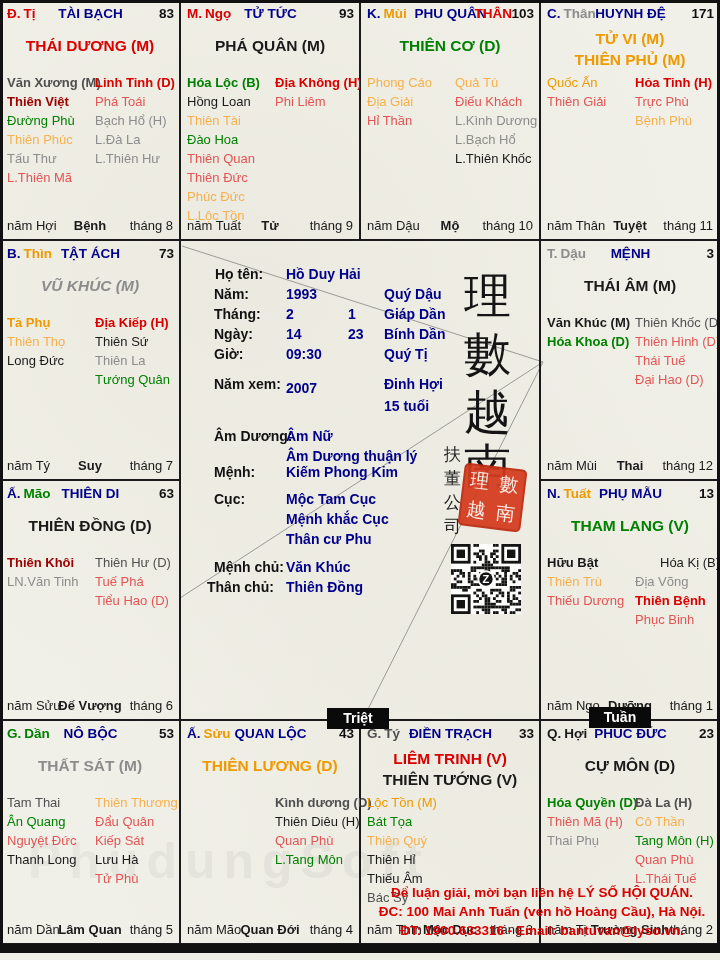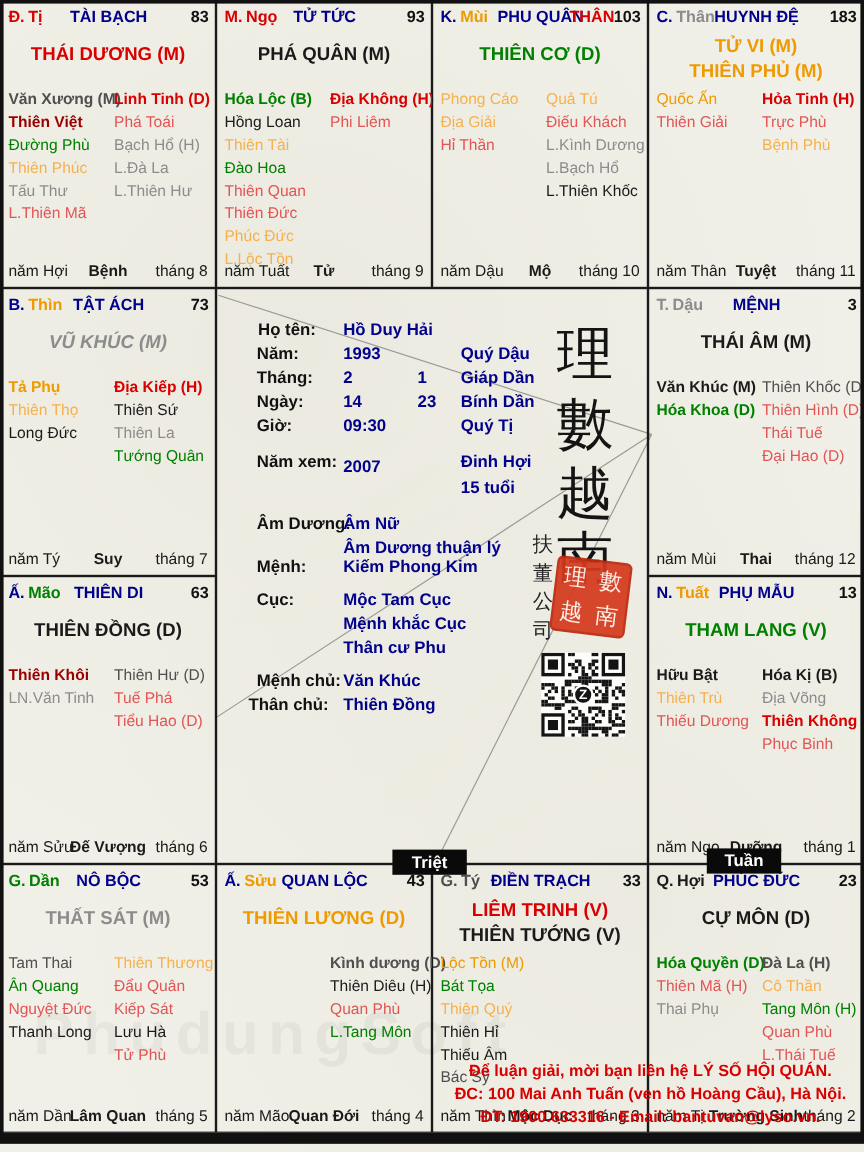--- a/index.html
+++ b/index.html
@@ -151,21 +151,21 @@
         <div class="p-foot">
           <div class="f-nam">năm Dậu</div>
           <div class="f-sinh">Mộ</div>
           <div class="f-thang">tháng 10</div>
         </div>
       </div>
       <div class="palace" style="left: 540px; top: 0px; height: 240px;">
         <div class="p-head">
           <div class="p-name">HUYNH ĐỆ</div>
           <div class="p-sb"><span style="color: rgb(0, 0, 139);">C.</span><span class="p-branch" style="color: rgb(140, 140, 140);">Thân</span></div>
-          <div class="p-num">183</div>
+          <div class="p-num">171</div>
         </div>
         <div class="p-mains">
           <div style="color: rgb(238, 154, 0);">TỬ VI (M)</div>
           <div style="color: rgb(238, 154, 0);">THIÊN PHỦ (M)</div>
         </div>
         <div class="p-col left">
           <div style="color: rgb(238, 154, 0);">Quốc Ấn</div>
           <div style="color: rgb(226, 85, 85);">Thiên Giải</div>
         </div>
         <div class="p-col right">
@@ -262,23 +262,23 @@
         </div>
         <div class="p-mains one">
           <div style="color: rgb(0, 128, 0);">THAM LANG (V)</div>
         </div>
         <div class="p-col left">
           <div style="color: rgb(26, 26, 26); font-weight: bold;">Hữu Bật</div>
           <div style="color: rgb(246, 177, 78);">Thiên Trù</div>
           <div style="color: rgb(226, 85, 85);">Thiếu Dương</div>
         </div>
         <div class="p-col right">
-          <div style="color: rgb(26, 26, 26); font-weight: bold;">Hóa Kị (B)</div>
+          <div style="color: rgb(26, 26, 26); font-weight: normal; margin-left: 25px;">Hóa Kị (B)</div>
           <div style="color: rgb(140, 140, 140);">Địa Võng</div>
-          <div style="color: rgb(216, 0, 0); font-weight: bold;">Thiên Không</div>
+          <div style="color: rgb(216, 0, 0); font-weight: bold;">Thiên Bệnh</div>
           <div style="color: rgb(226, 85, 85);">Phục Binh</div>
         </div>
         <div class="p-foot">
           <div class="f-nam">năm Ngọ</div>
           <div class="f-sinh">Dưỡng</div>
           <div class="f-thang">tháng 1</div>
         </div>
       </div>
       <div class="palace" style="left: 0px; top: 720px; height: 224px;">
         <div class="p-head">

